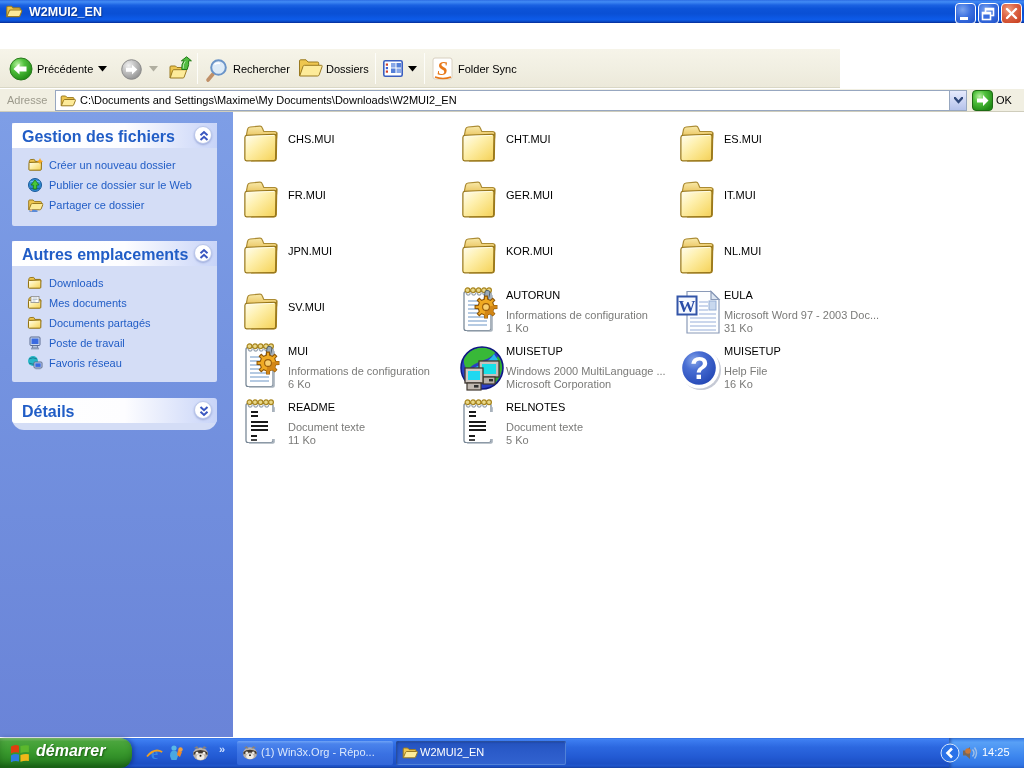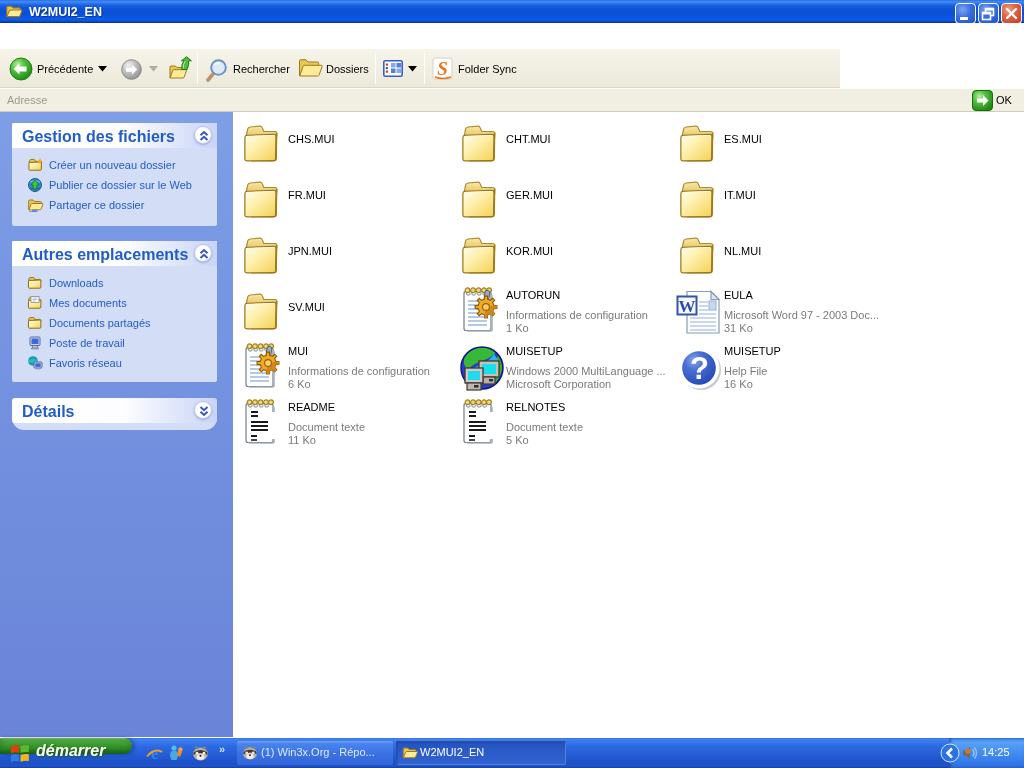--- a/index.html
+++ b/index.html
@@ -40,21 +40,21 @@
 .pitem .itx{position:absolute;left:22px;top:2px;white-space:nowrap;}
 .pitem svg{position:absolute;left:0;top:0;}
 
 .tile{position:absolute;width:215px;height:54px;}
 .tile svg.ticon{position:absolute;left:0;top:0;}
 .tname{position:absolute;left:48px;font-size:11px;color:#000;white-space:nowrap;}
 .tinfo{position:absolute;left:48px;font-size:11px;color:#7a7a78;white-space:nowrap;line-height:13px;margin-top:7px;}
 
 #taskbar{position:absolute;left:0;top:738px;width:1024px;height:30px;
  background:linear-gradient(180deg,#2862e2 0%,#4486f2 3%,#3c7cf0 8%,#2c68e0 30%,#2259d2 65%,#1c4fc4 85%,#1f55cc 93%,#153f9f 100%);}
-#startbtn{position:absolute;left:0;top:0;width:132px;height:16px;border-radius:0 12px 12px 0;
+#startbtn{position:absolute;left:0;top:0;width:132px;height:30px;border-radius:0 12px 12px 0;
  background:linear-gradient(180deg,#7aba6a 0%,#4aa53d 12%,#3a9a2e 45%,#2f8b26 70%,#1f701a 95%);box-shadow:inset 0 -3px 6px rgba(0,40,0,.25), 2px 0 4px rgba(0,20,80,.4);}
 #startbtn .stx{position:absolute;left:36px;top:4px;color:#fff;font-size:16px;font-weight:bold;font-style:italic;text-shadow:1px 1px 2px #1c5c12;}
 .tbtn{position:absolute;top:3px;height:24px;border-radius:2px;font-size:11px;color:#fff;}
 #tb1{left:237px;width:156px;background:linear-gradient(180deg,#6fa3f6 0%,#4a83ec 12%,#3a71e2 55%,#3366d8 100%);}
 #tb2{left:396px;width:170px;background:linear-gradient(180deg,#2351bc 0%,#2a5ac8 40%,#3263d0 100%);box-shadow:inset 1px 1px 2px #1a3c88, inset 0 0 0 1px #5585dc;}
 .tbtn .btx{position:absolute;left:24px;top:5px;white-space:nowrap;}
 #tray{position:absolute;left:949px;top:0;width:75px;height:30px;background:linear-gradient(180deg,#3f86f0 0%,#58a0f6 15%,#3d87ef 60%,#2f72e2 95%);box-shadow:inset 2px 0 3px rgba(10,30,100,.45);}
 #clock{position:absolute;left:33px;top:8px;color:#fff;font-size:11px;}
 </style></head>
 <body>
@@ -272,20 +272,31 @@
   <svg class="abs" style="left:432px;top:8px" width="22" height="24" viewBox="0 0 22 24">
         <rect x="1" y="1" width="19" height="21" rx="2" fill="#fff" stroke="#d8d0c0"></rect>
         <text x="10.5" y="18" text-anchor="middle" font-size="19" font-weight="bold" font-style="italic" font-family="Liberation Serif" fill="#e87818">S</text>
         <path d="M3,20 Q11,23 19,20" stroke="#e87818" stroke-width="1.6" fill="none"></path>
       </svg>
   <span class="lbl" style="left:458px">Folder Sync</span>
  </div>
 
  <div id="addrbar">
   <span class="alab">Adresse</span>
+  <div id="afield">
+   <svg class="abs" style="left:4px;top:2px" width="16" height="16" viewBox="0 0 16 16">
+          <use href="#fo16"></use>
+        </svg>
+   <span id="apath">C:\Documents and Settings\Maxime\My Documents\Downloads\W2MUI2_EN</span>
+   <div id="adrop">
+          <svg style="position:absolute;left:4px;top:6px" width="9" height="7">
+            <path d="M0,0 L4.5,5 L9,0" fill="none" stroke="#30487a" stroke-width="2.4"></path>
+          </svg>
+        </div>
+  </div>
   <svg class="abs" style="left:972px;top:1px" width="21" height="21">
         <rect x=".5" y=".5" width="20" height="20" rx="3.5" fill="url(#ggrn)" stroke="#1e6a14"></rect>
         <path d="M5,8.6 L11,8.6 L11,5 L16.5,10.5 L11,16 L11,12.4 L5,12.4 Z" fill="#fff"></path>
       </svg>
   <span id="okbtn">OK</span>
  </div>
 
  <div id="wbody">
   <div id="sidebar">
    <div class="panel" style="top:11px;height:103px;">

